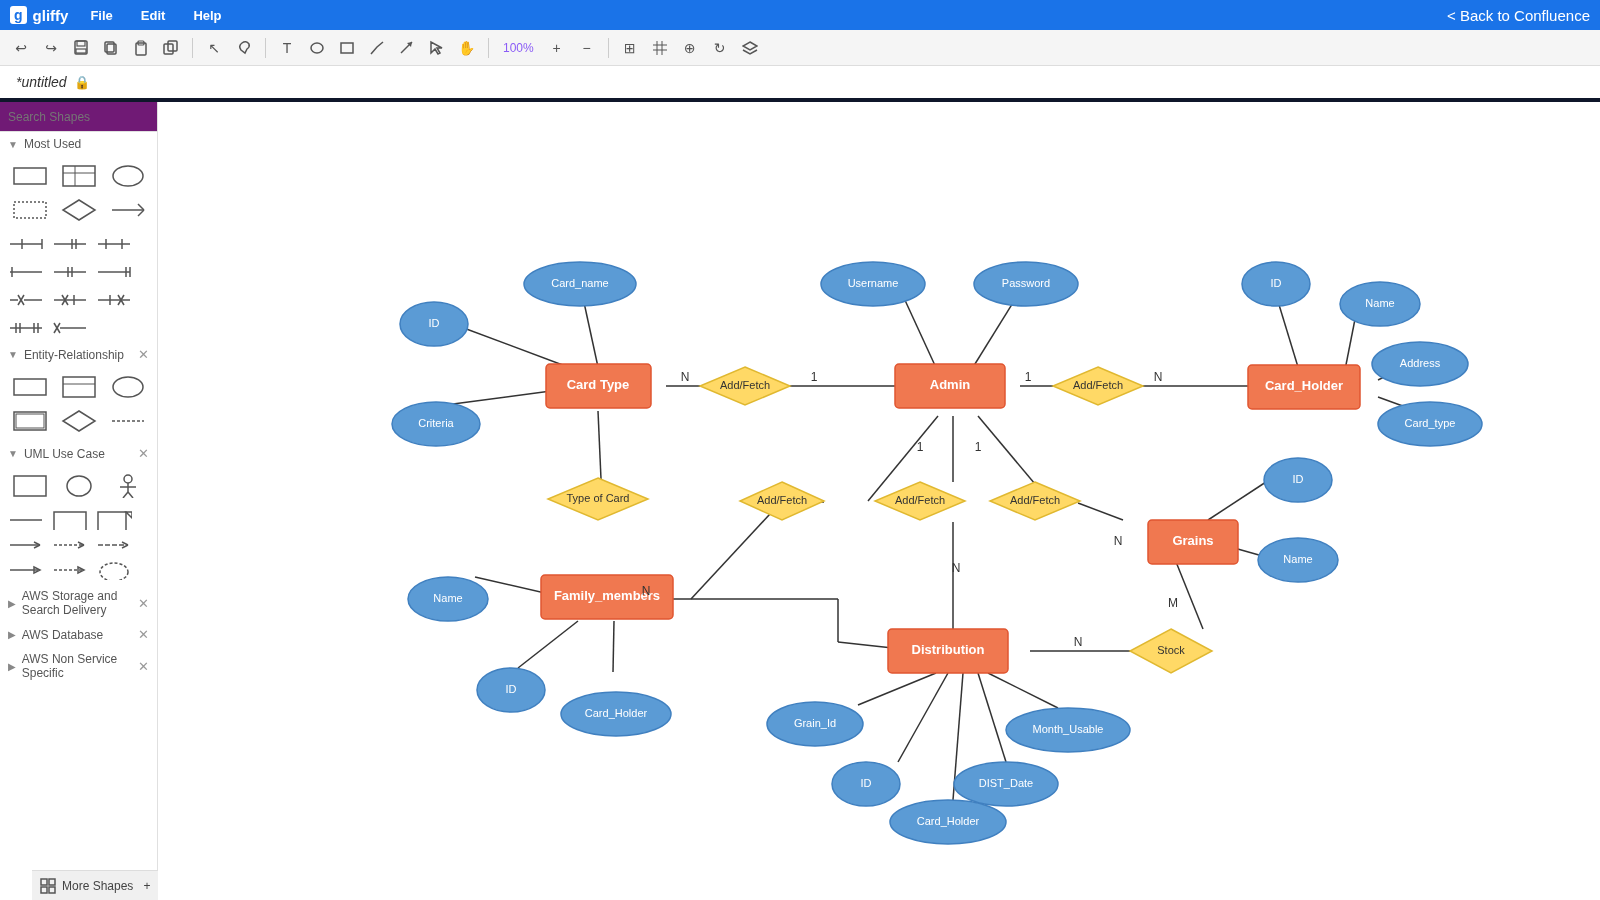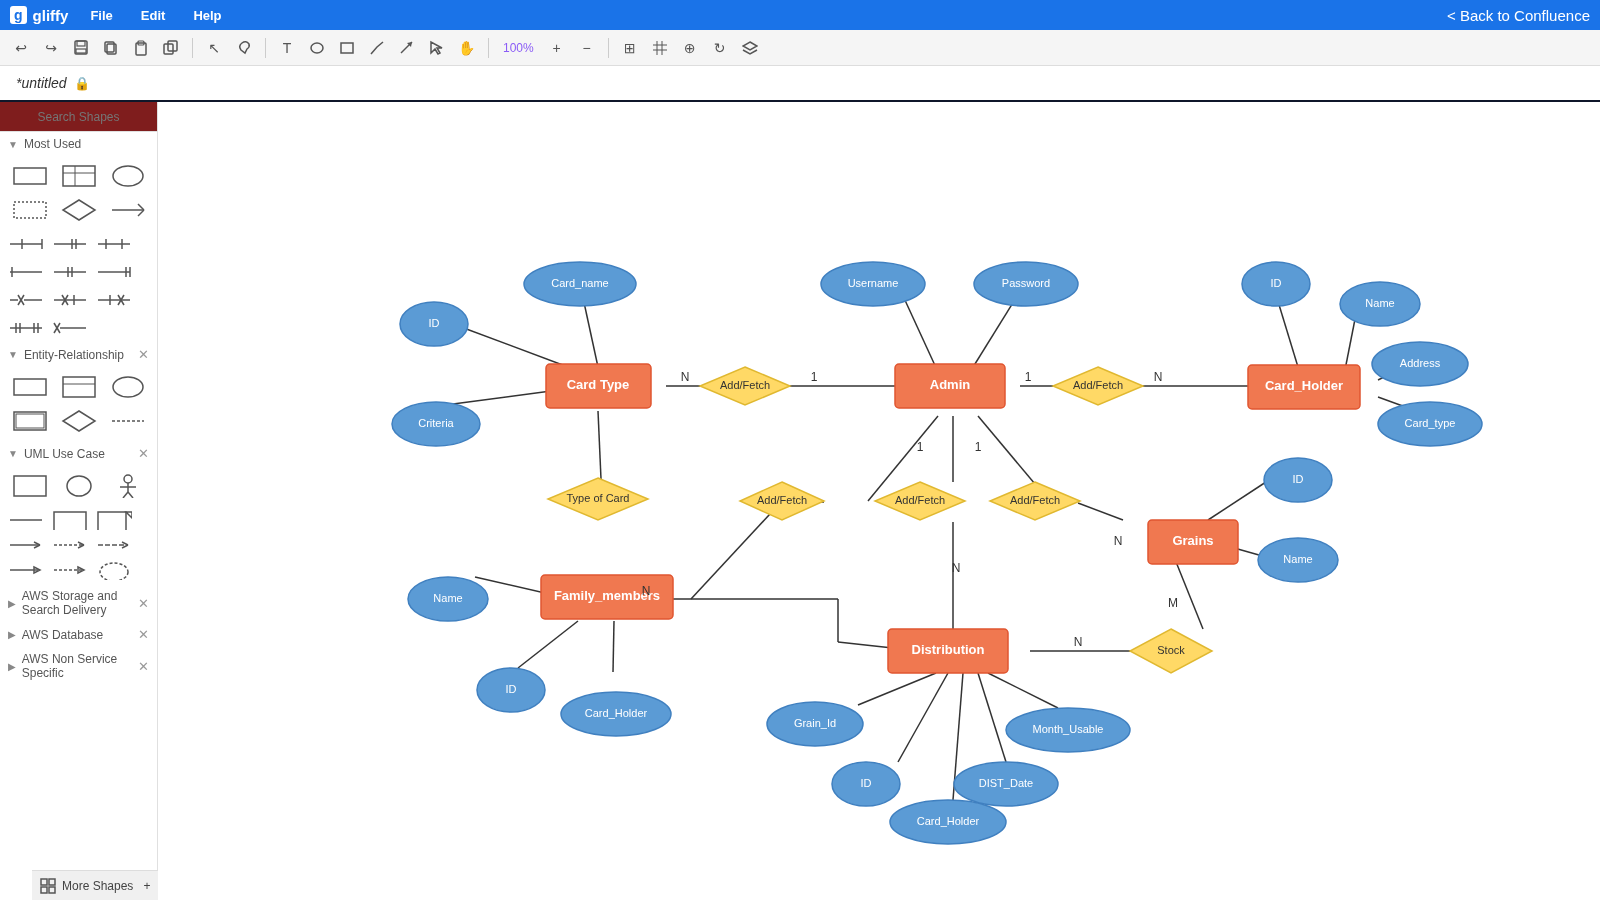--- a/index.html
+++ b/index.html
@@ -78,21 +78,21 @@
       font-size: 12px;
       color: #8b5cf6;
       padding: 0 6px;
       cursor: pointer;
     }
 
     
     #title-bar {
       height: 36px;
       background: #fff;
-      border-bottom: 2px solid #0f172a;
+      border-bottom: 4px solid #0f172a;
       display: flex;
       align-items: center;
       padding: 0 16px;
     }
     #doc-title {
       font-size: 14px;
       color: #333;
       font-style: italic;
     }
     #lock-icon { margin-left: 8px; color: #888; font-size: 13px; }
@@ -141,24 +141,23 @@
       overflow-y: auto;
       flex-shrink: 0;
     }
     #search-shapes {
       width: 100%;
       height: 30px;
       border: none;
       border-bottom: 1px solid #e0e0e0;
       padding: 0 8px;
       font-size: 12px;
-      background: #7f1d1d;
+      background: #701a75;
       color: #999;
       outline: none;
-      text-align: center;
     }
     .sidebar-section-header {
       display: flex;
       align-items: center;
       padding: 5px 8px;
       font-size: 12px;
       color: #555;
       cursor: pointer;
     }
     .sidebar-section-header .toggle { margin-right: 6px; font-size: 10px; color: #888; }

